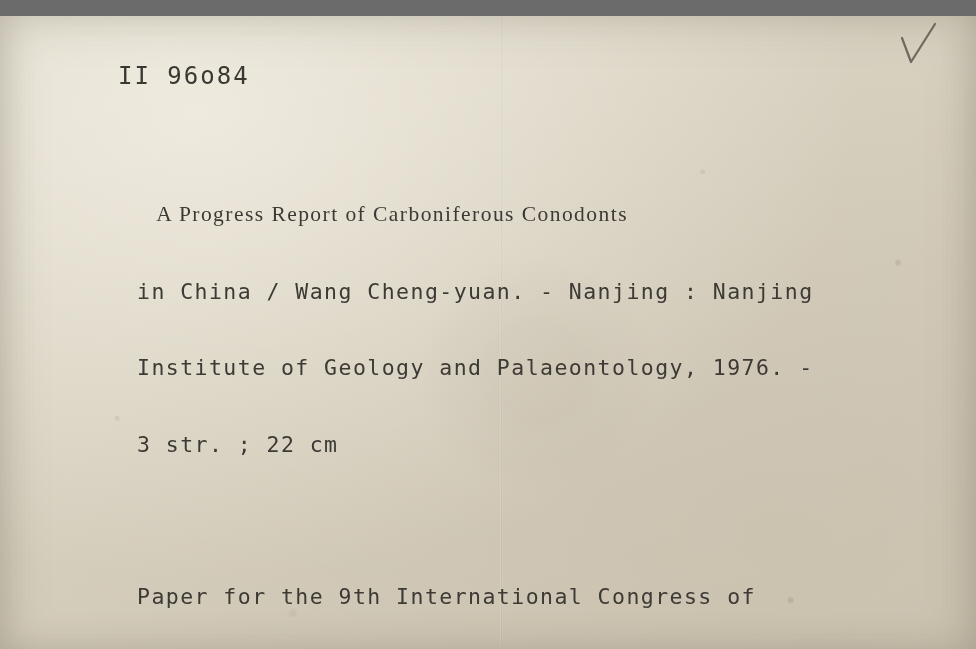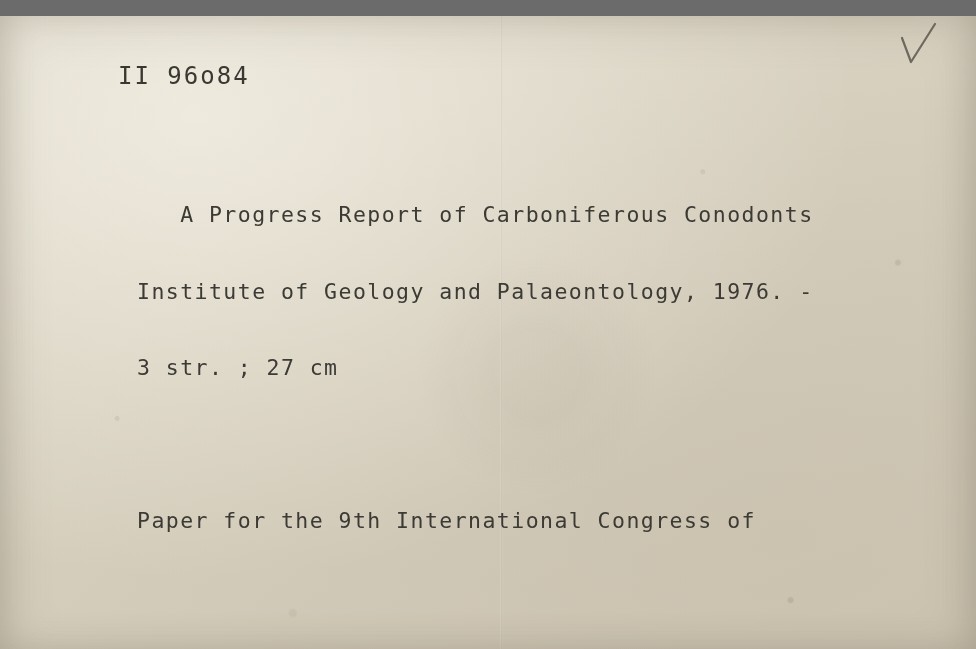--- a/index.html
+++ b/index.html
@@ -74,20 +74,21 @@
   }
   .para {
     margin: 0;
     white-space: pre;
   }
   .gap {
     height: 25px;
   }
   .indent-line {
     padding-left: 0;
+    font-family: Liberation Serif, serif;
   }
   
   .checkmark {
     position: absolute;
     right: 38px;
     top: 6px;
     width: 40px;
     height: 44px;
     opacity: 0.75;
   }
@@ -98,22 +99,23 @@
 
 <div class="card">
 
   <div class="grain"></div>
   <div class="seam"></div>
 
   <div class="shelfmark">II 96o84</div>
 
   <div class="body-block">
     <div class="para indent-line">   A Progress Report of Carboniferous Conodonts</div>
+    <div class="para">in China / Wang Cheng-yuan. - Nanjing : Nanjing</div>
     <div class="para">Institute of Geology and Palaeontology, 1976. -</div>
-    <div class="para">3 str. ; 27 cm</div>
+    <div class="para">3 str. ; 22 cm</div>
     <div class="gap"></div>
     <div class="para">Paper for the 9th International Congress of</div>
     
   </div>
 
   <div class="checkmark">
     <svg width="40" height="44" viewBox="0 0 40 44" aria-hidden="true">
       <path d="M4 16 L13 40 L37 2" fill="none" stroke="#4a4840" stroke-width="2.2" stroke-linecap="round" stroke-linejoin="round"></path>
     </svg>
   </div>

